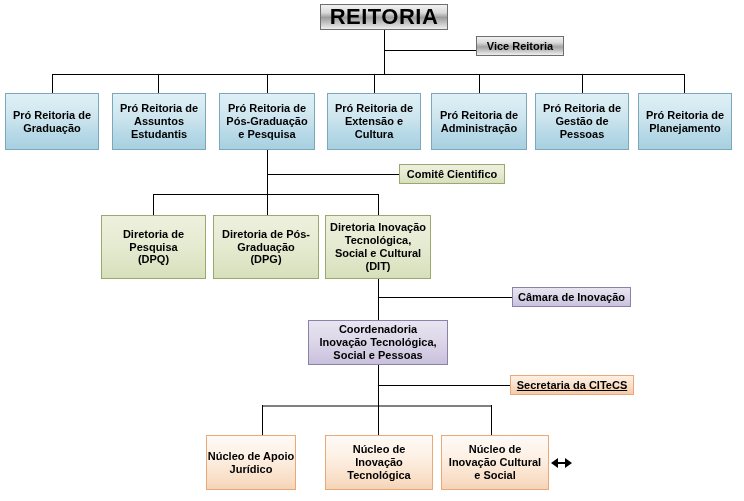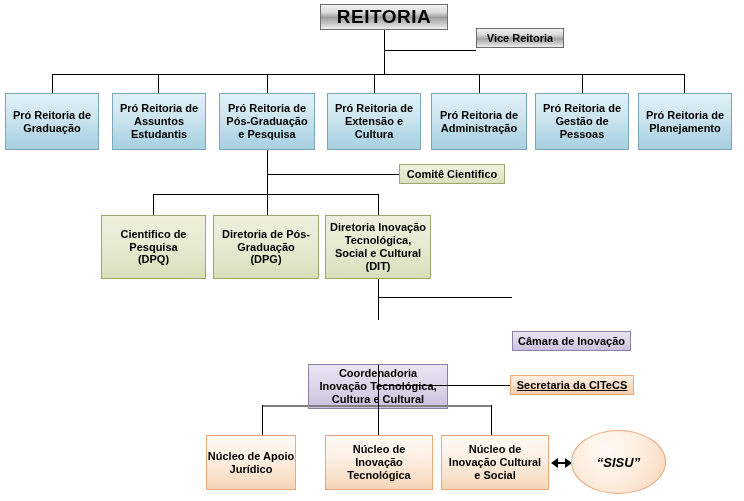--- a/index.html
+++ b/index.html
@@ -53,21 +53,21 @@
     right: -4px;
     bottom: -4px;
     z-index: -1;
     background: rgba(140,140,140,0.45);
   }
 
   
   .reitoria {
     border: 1px solid #6e6e6e;
     background: linear-gradient(to bottom, #f2f2f2 0%, #d9d9d9 32%, #9d9d9d 52%, #c9c9c9 78%, #efefef 100%);
-    font-size: 19px;
+    font-size: 22px;
     letter-spacing: 0.5px;
   }
   .vice {
     border: 1px solid #6e6e6e;
     background: linear-gradient(to bottom, #f2f2f2 0%, #d9d9d9 32%, #a2a2a2 55%, #cbcbcb 80%, #efefef 100%);
     font-size: 11px;
   }
 
   
   .blue {
@@ -81,21 +81,20 @@
     border: 1px solid #9aa870;
     background: linear-gradient(to bottom, #eef0dd 0%, #e6ebd2 45%, #dde4c4 80%, #d6dfba 100%);
     font-size: 11px;
   }
 
   
   .purple {
     border: 1px solid #8a82a8;
     background: linear-gradient(to bottom, #e8e4f0 0%, #ddd7e9 45%, #cfc7e0 85%, #c9c0dc 100%);
     font-size: 11px;
-    margin-top: 44px;
   }
 
   
   .peach {
     border: 1px solid #e8a878;
     background: linear-gradient(to bottom, #fdf0e4 0%, #fae2cd 45%, #f6d2b4 85%, #f4cba9 100%);
     font-size: 11px;
     text-decoration: underline;
   }
   .peach-lite {
@@ -143,21 +142,21 @@
 <body>
 
 <div id="chart">
 
   <div class="box reitoria shadow" style="left:320px; top:4px; width:128px; height:26px;">
     <span class="lbl">REITORIA</span>
   </div>
 
   <div class="ln v" style="left:384px; top:30px; width:1px; height:45px;"></div>
 
-  <div class="box vice shadow" style="left:476px; top:28px; width:88px; height:20px;">
+  <div class="box vice shadow" style="left:476px; top:36px; width:88px; height:20px;">
     <span class="lbl">Vice Reitoria</span>
   </div>
 
   <div class="ln h" style="left:384px; top:50px; width:92px; height:1px;"></div>
 
   <div class="ln h" style="left:52px; top:74px; width:632px; height:1px;"></div>
 
   <div class="ln v" style="left:52px;  top:74px; height:19px;"></div>
   <div class="ln v" style="left:158px; top:74px; height:19px;"></div>
   <div class="ln v" style="left:267px; top:74px; height:19px;"></div>
@@ -204,21 +203,21 @@
   <div class="ln h" style="left:267px; top:174px; width:132px; height:1px;"></div>
   <div class="box green shadow" style="left:399px; top:164px; width:106px; height:20px;">
     <span class="lbl">Comitê Cientifico</span>
   </div>
 
   <div class="ln h" style="left:153px; top:194px; width:226px; height:1px;"></div>
   <div class="ln v" style="left:153px; top:194px; height:21px;"></div>
   <div class="ln v" style="left:378px; top:194px; height:21px;"></div>
 
   <div class="box green shadow" style="left:101px; top:215px; width:105px; height:64px;">
-    <span class="lbl">Cientifico de
+    <span class="lbl">Diretoria de
 Pesquisa
 (DPQ)</span>
   </div>
   <div class="box green shadow" style="left:213px; top:215px; width:106px; height:64px;">
     <span class="lbl">Diretoria de Pós-
 Graduação
 (DPG)</span>
   </div>
   <div class="box green shadow" style="left:325px; top:215px; width:106px; height:64px;">
     <span class="lbl">Diretoria Inovação
@@ -230,21 +229,21 @@
   <div class="ln v" style="left:378px; top:279px; height:41px;"></div>
 
   <div class="ln h" style="left:378px; top:297px; width:134px; height:1px;"></div>
   <div class="box purple shadow" style="left:512px; top:287px; width:119px; height:20px;">
     <span class="lbl">Câmara de Inovação</span>
   </div>
 
   <div class="box purple shadow" style="left:308px; top:320px; width:140px; height:45px;">
     <span class="lbl">Coordenadoria
 Inovação Tecnológica,
-Cultura e Cultural</span>
+Social e Pessoas</span>
   </div>
 
   <div class="ln v" style="left:378px; top:365px; height:41px;"></div>
 
   <div class="ln h" style="left:378px; top:385px; width:132px; height:1px;"></div>
   <div class="box peach shadow" style="left:510px; top:375px; width:124px; height:20px;">
     <span class="lbl">Secretaria da CITeCS</span>
   </div>
 
   <div class="ln h gray" style="left:262px; top:405px; width:230px; height:2px;"></div>
@@ -266,17 +265,14 @@
 Inovação Cultural
 e Social</span>
   </div>
 
   <div class="darrow" style="left:551px; top:457px; width:21px;">
     <span class="tip l"></span>
     <span class="bar"></span>
     <span class="tip r"></span>
   </div>
 
-  <div class="ellipse shadow" style="left:571px; top:430px; width:93px; height:62px;">
-    <span class="lbl">“SISU”</span>
-  </div>
 
 </div>
 
 </body></html>

